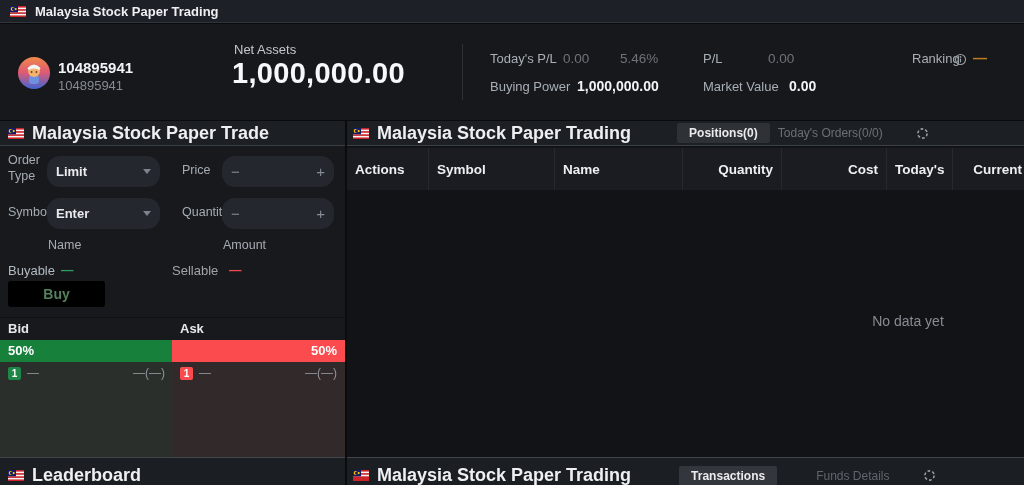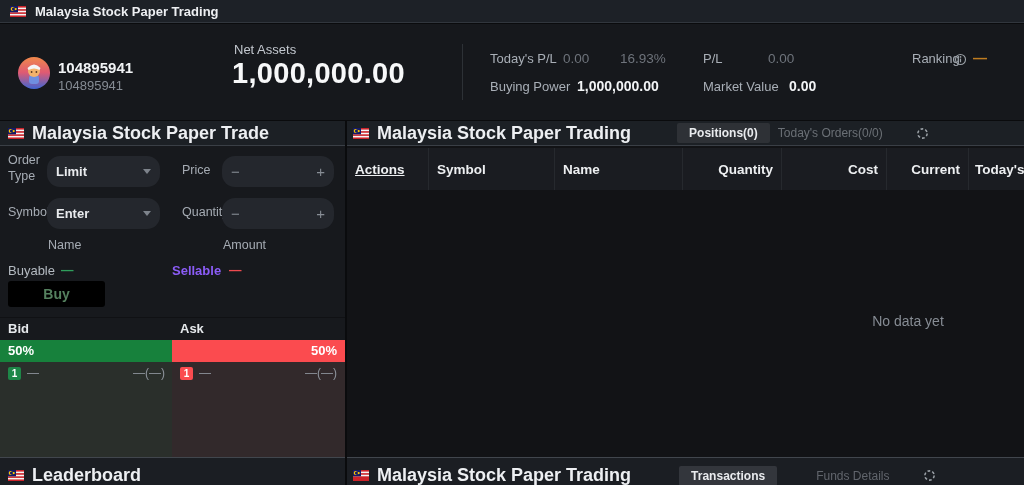--- a/index.html
+++ b/index.html
@@ -124,21 +124,21 @@
     <div class="uid">104895941</div>
     <div class="usub">104895941</div>
 
     <div class="na-label">Net Assets</div>
     <div class="na-value">1,000,000.00</div>
 
     <div class="vdiv"></div>
 
     <div class="klabel" style="left:490px;top:27px;">Today's P/L</div>
     <div class="gval" style="left:563px;top:27px;">0.00</div>
-    <div class="gval" style="left:620px;top:27px;">16.93%</div>
+    <div class="gval" style="left:620px;top:27px;">5.46%</div>
 
     <div class="klabel" style="left:490px;top:55px;">Buying Power</div>
     <div class="wval" style="left:577px;top:54px;">1,000,000.00</div>
 
     <div class="klabel" style="left:703px;top:27px;">P/L</div>
     <div class="gval" style="left:768px;top:27px;">0.00</div>
 
     <div class="klabel" style="left:703px;top:55px;">Market Value</div>
     <div class="wval" style="left:789px;top:54px;">0.00</div>
 
@@ -190,21 +190,21 @@
     <div class="stepper" style="left:222px;top:77px;">
       <span class="st-sym">−</span>
       <span class="st-sym">+</span>
     </div>
 
     <div class="flabel" style="left:48px;top:116px;">Name</div>
     <div class="flabel" style="left:223px;top:116px;">Amount</div>
 
     <div class="flabel" style="left:8px;top:142px;font-size:13px;color:#b4bac1;">Buyable</div>
     <div class="flabel dash-g" style="left:61px;top:141px;">—</div>
-    <div class="flabel" style="left:172px;top:142px;font-size:13px;color:#8b5cf6;font-weight:bold;">Sellable</div>
+    <div class="flabel" style="left:172px;top:142px;font-size:13px;color:#a3a3a3;">Sellable</div>
     <div class="flabel dash-r" style="left:229px;top:141px;">—</div>
 
     <div class="btn btn-buy">Buy</div>
 
     <div class="ob-sep"></div>
     <div class="ob-label" style="left:8px;">Bid</div>
     <div class="ob-label" style="left:180px;">Ask</div>
 
     <div class="bar bar-bid">50%</div>
     <div class="bar bar-ask">50%</div>
@@ -234,27 +234,27 @@
       </svg>
       <span class="phead-title">Malaysia Stock Paper Trading</span>
       <span class="tab-pill">Positions(0)</span>
       <span class="tab-ghost">Today's Orders(0/0)</span>
       <svg class="refresh" viewBox="0 0 14 14">
         <circle cx="7" cy="7" r="5" fill="none" stroke="#9aa0a6" stroke-width="1.7" stroke-dasharray="3 2.2"></circle>
       </svg>
     </div>
 
     <div class="thead">
-      <div class="th" style="width:82px;text-decoration:underline;">Actions</div>
+      <div class="th" style="width:82px;">Actions</div>
       <div class="th" style="width:126px;">Symbol</div>
       <div class="th" style="width:128px;">Name</div>
       <div class="th r" style="width:99px;">Quantity</div>
       <div class="th r" style="width:105px;">Cost</div>
+      <div class="th">Today's</div>
       <div class="th r" style="width:82px;">Current</div>
-      <div class="th">Today's</div>
     </div>
 
     <div class="empty-msg">No data yet</div>
   </div>
 
   <div class="bot bot-left">
     <svg class="flag" viewBox="0 0 16 11">
       <rect width="16" height="11" fill="#cc2229"></rect>
       <rect y="1.6" width="16" height="1.55" fill="#f4f5f6"></rect>
       <rect y="4.75" width="16" height="1.55" fill="#f4f5f6"></rect>

